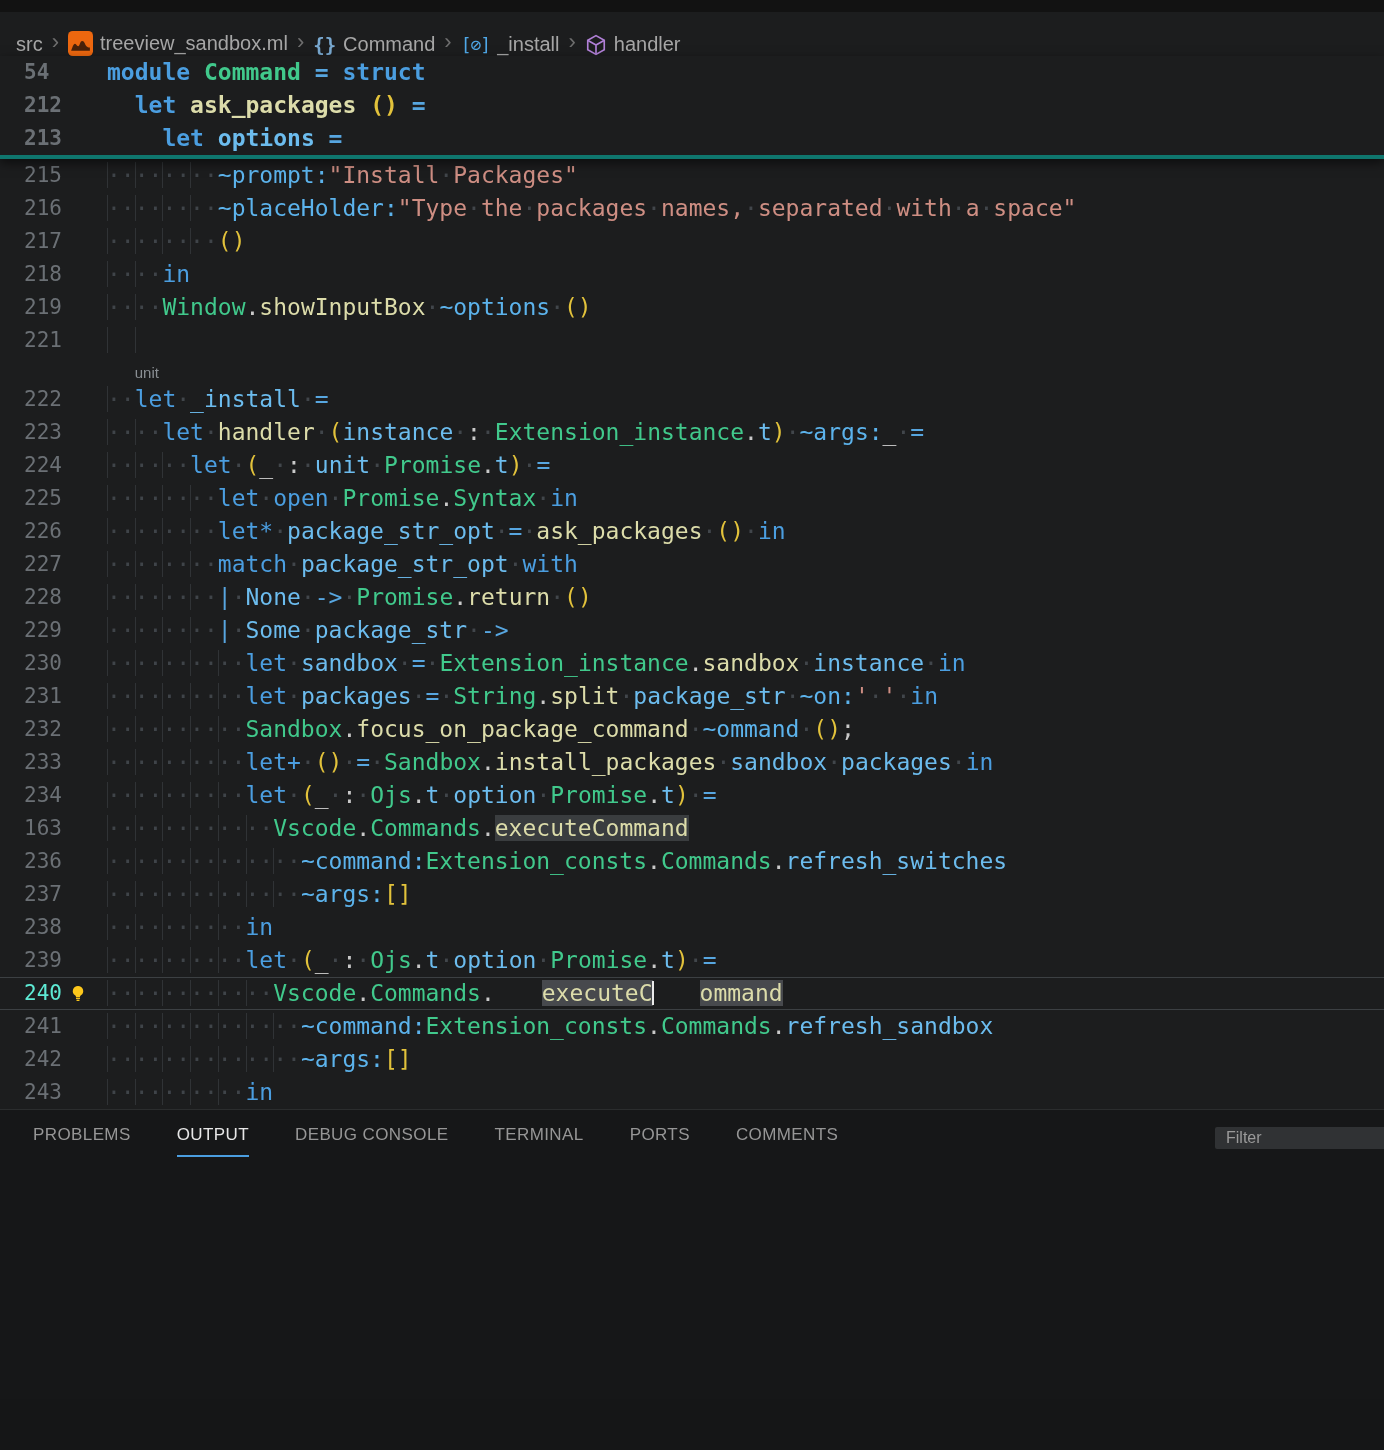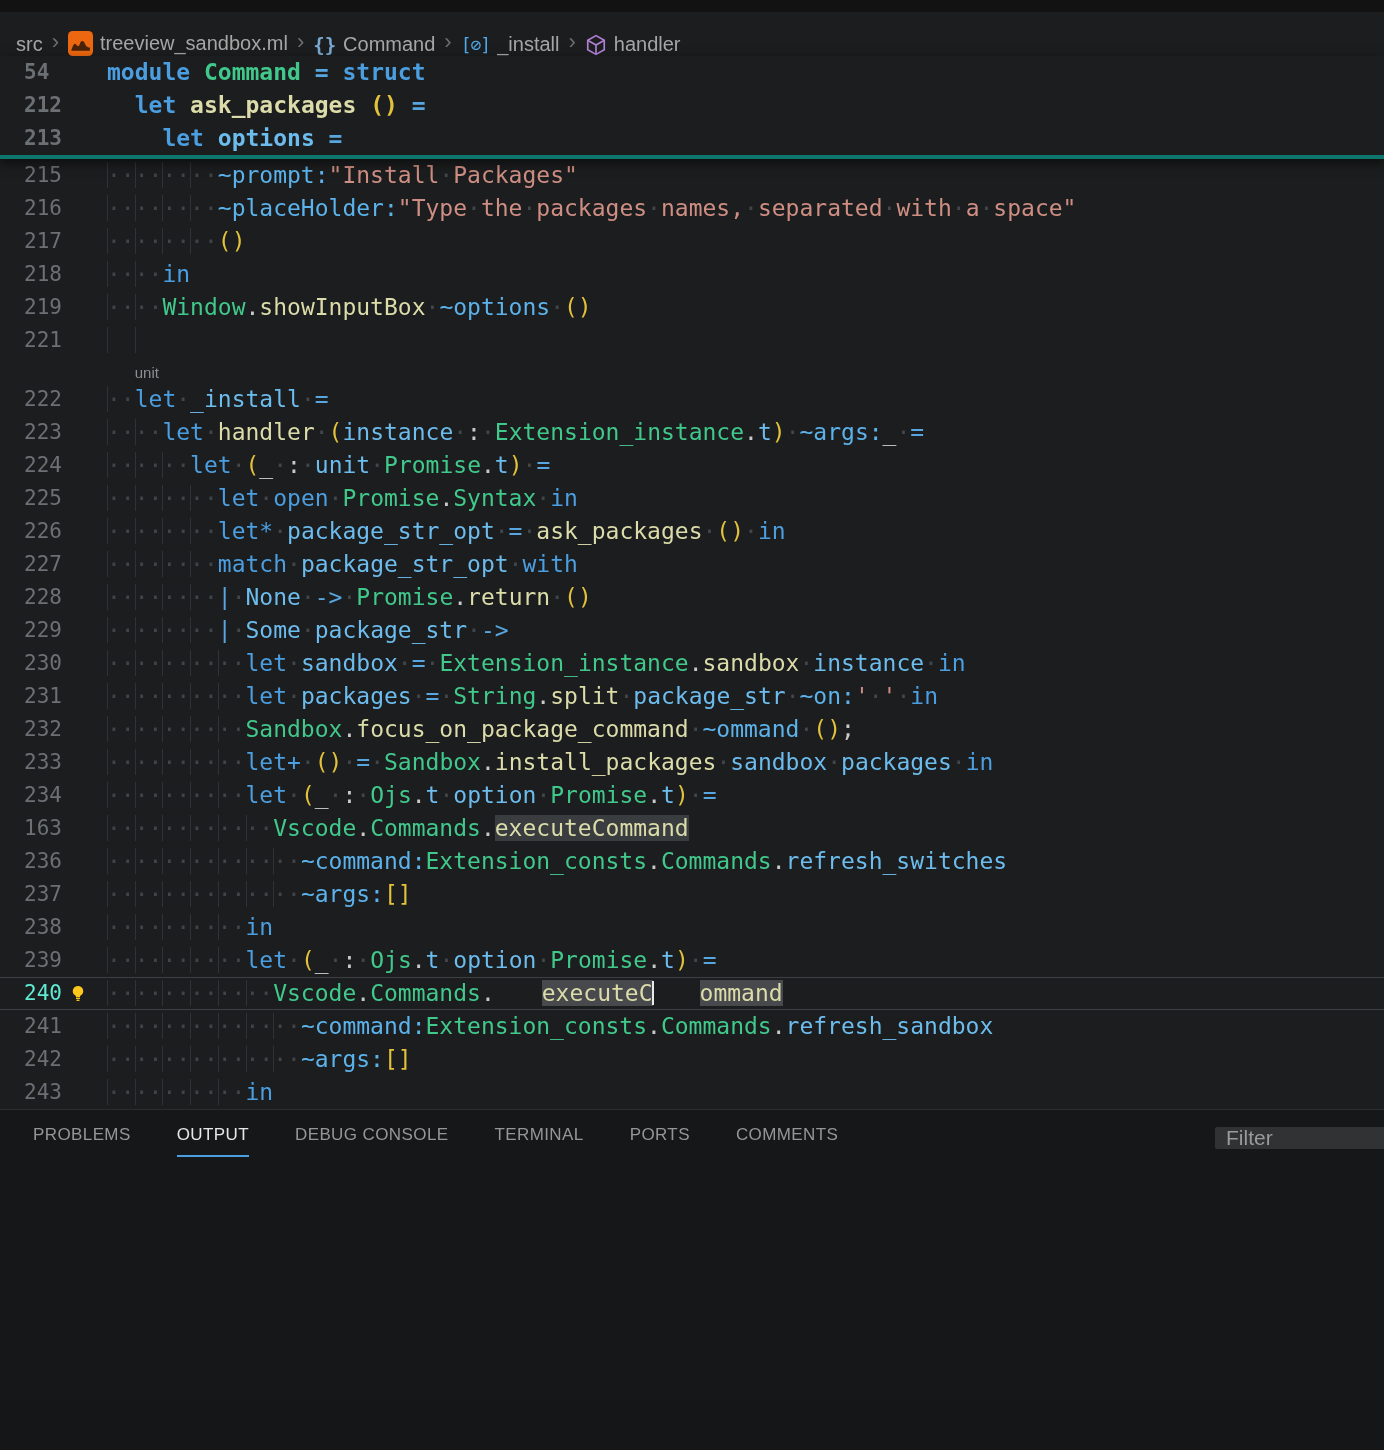--- a/index.html
+++ b/index.html
@@ -37,21 +37,21 @@
   .t-hl{background:rgba(130,136,142,.42);margin-left:47px;}
   .t-hl2{background:rgba(118,124,130,.34);}
   .cursor{display:inline-block;width:2px;height:24px;background:#eaeaea;vertical-align:middle;margin:0 -1px;transform:translateY(-2px);}
   
   .panel{border-top:1px solid #2b2d2e;background:#161718;height:calc(1450px - 1160px);box-sizing:border-box;}
   .panel-bar{display:flex;align-items:center;height:48px;padding-left:33px;}
   .tabs{display:flex;gap:46px;}
   .tab{font-size:17px;letter-spacing:.4px;color:#969696;padding:13px 0 10px 0;border-bottom:2px solid transparent;cursor:pointer;}
   .tab.active{color:#e7e7e7;border-bottom-color:#4b9ee0;}
   .filter-wrap{margin-left:auto;padding-top:7px;}
-  .filter-input{width:158px;height:22px;background:#303234;border:none;outline:none;color:#bdbdbd;font-size:21px;padding:0 0 0 11px;border-radius:2px 0 0 2px;font-family:"Liberation Sans",sans-serif;}
+  .filter-input{width:158px;height:22px;background:#303234;border:none;outline:none;color:#bdbdbd;font-size:16px;padding:0 0 0 11px;border-radius:2px 0 0 2px;font-family:"Liberation Sans",sans-serif;}
   .filter-input::placeholder{color:#9a9a9a;}
 </style>
 </head>
 <body>
 
 <div class="top-strip"></div>
 
 <div class="editor-region">
   <div class="breadcrumb" id="breadcrumb">
       <span class="crumb">

